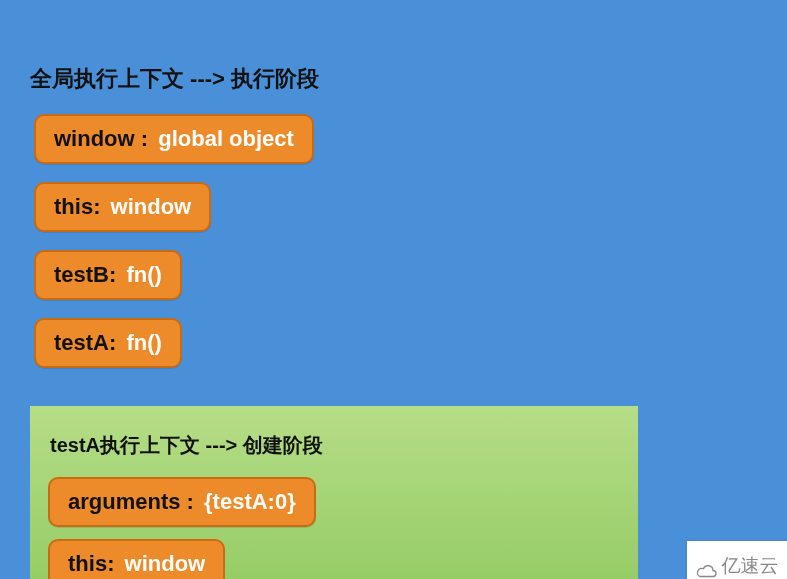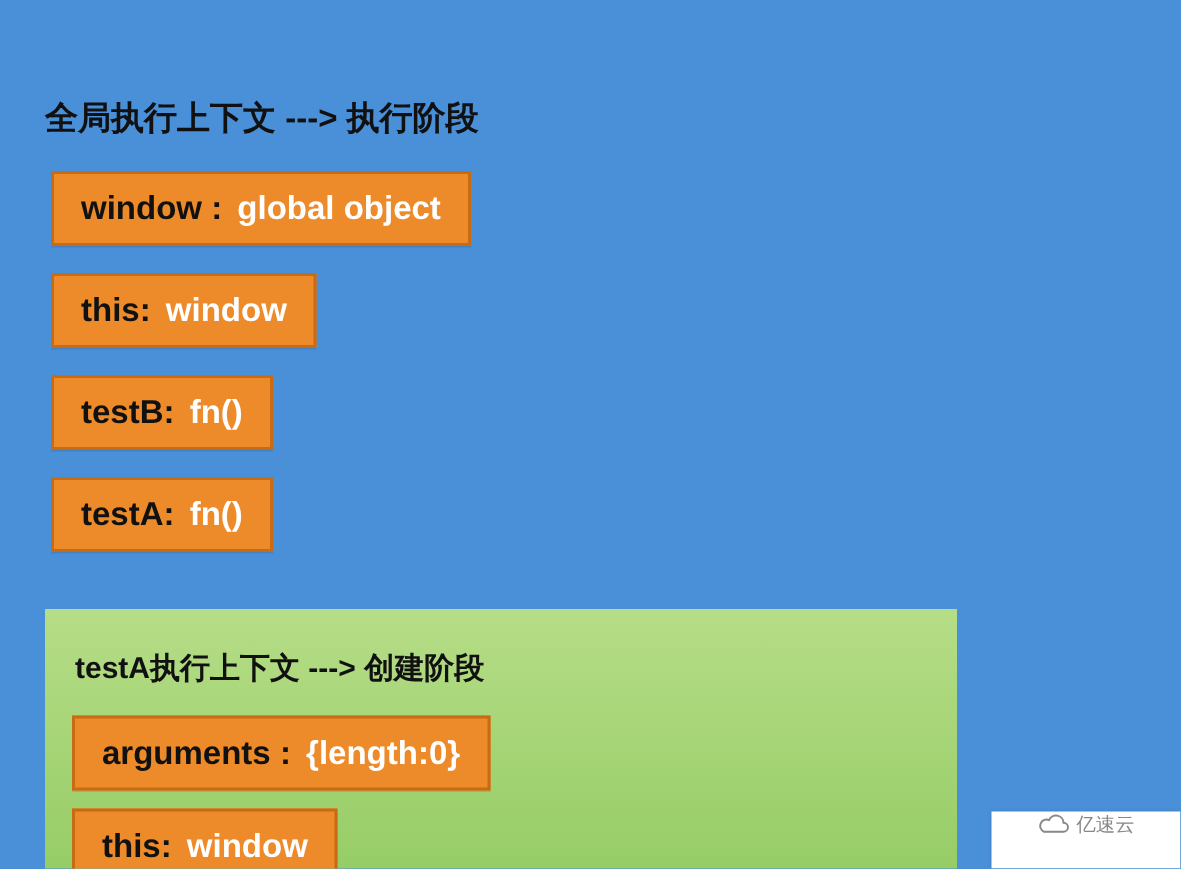--- a/index.html
+++ b/index.html
@@ -18,21 +18,21 @@
   .title {
     font-size: 22px;
     font-weight: 700;
     color: #111;
     margin-bottom: 14px;
   }
   .box {
     display: inline-block;
     background: #ed8b2b;
     border: 2px solid #c86b12;
-    border-radius: 0;
+    border-radius: 10px;
     padding: 10px 18px;
     font-size: 22px;
     font-weight: 700;
     margin: 6px 0;
     box-shadow: 0 1px 0 rgba(0,0,0,.1);
   }
   .box .k { color: #111; }
   .box .sep { color: #111; margin: 0 4px 0 0; }
   .box .v { color: #fff; }
   .row { margin-left: 4px; }
@@ -48,29 +48,29 @@
     font-weight: 700;
     color: #111;
     margin: 6px 0 12px 2px;
   }
   .sub-row { margin-left: 0; }
   .sub-row .box { margin: 6px 0; }
   .watermark {
     position: absolute;
     right: 0;
     bottom: 0;
-    width: 126px;
+    width: 100px;
     height: 38px;
     background: #fff;
     display: flex;
-    align-items: flex-start;
+    align-items: flex-end;
     justify-content: center;
     gap: 4px;
     color: #888;
-    font-size: 13px;
+    font-size: 19px;
     box-shadow: 0 0 3px rgba(0,0,0,.15);
   }
   .watermark svg { display: block; }
 </style>
 </head>
 <body>
 
 <div class="canvas">
 
   <div class="title">全局执行上下文 ---&gt; 执行阶段</div>
@@ -97,21 +97,21 @@
     <div class="box">
       <span class="k">testA</span><span class="sep">: </span><span class="v">fn()</span>
     </div>
   </div>
 
   <div class="sub-panel">
     <div class="sub-title">testA执行上下文 ---&gt; 创建阶段</div>
 
     <div class="sub-row">
       <div class="box">
-        <span class="k">arguments </span><span class="sep">: </span><span class="v">{length:0}</span>
+        <span class="k">arguments </span><span class="sep">: </span><span class="v">{testA:0}</span>
       </div>
     </div>
 
     <div class="sub-row">
       <div class="box">
         <span class="k">this</span><span class="sep">: </span><span class="v">window</span>
       </div>
     </div>
   </div>
 

